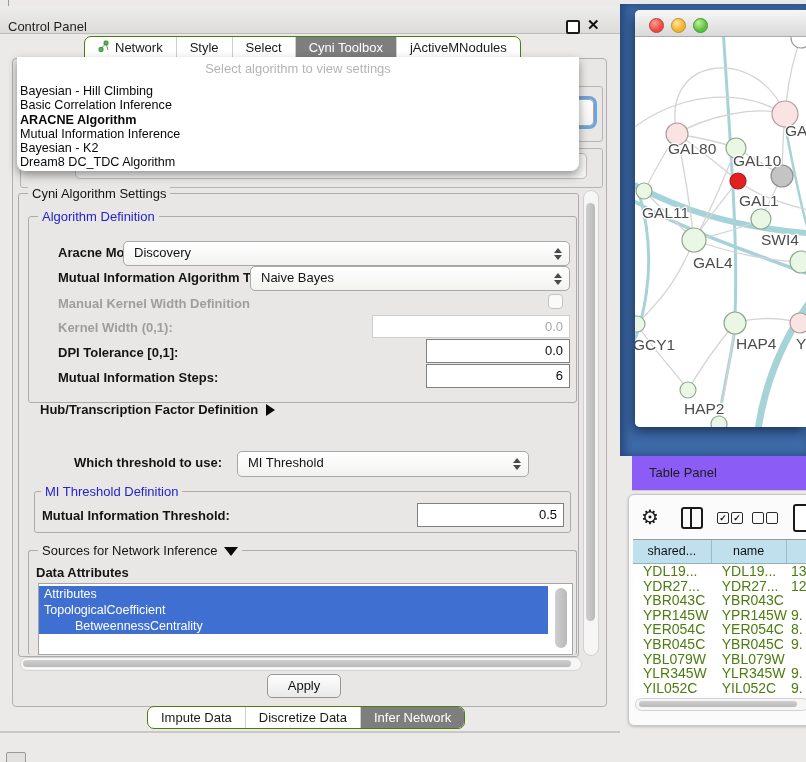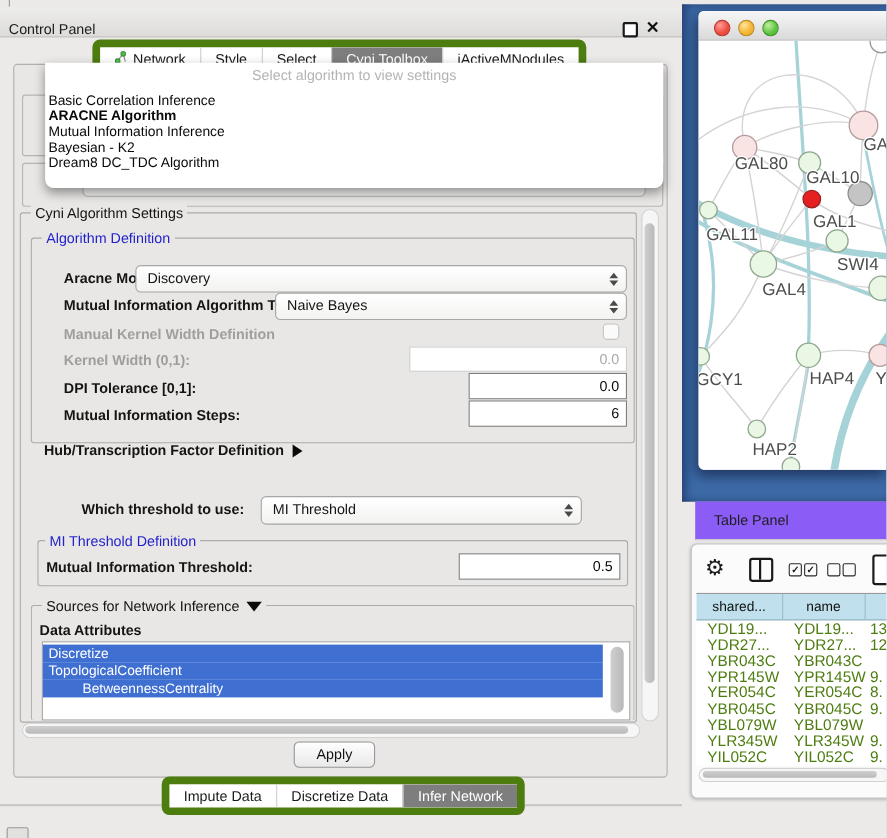--- a/index.html
+++ b/index.html
@@ -12,38 +12,38 @@
     background:linear-gradient(#ececeb,#dddcda);border-bottom:1px solid #bdbcba;}
   .cp-title{left:8px;top:12px;font-size:13px;color:#1d1d1d;}
   .float-icon{left:566px;top:13px;width:10px;height:10px;border:2px solid #1b1b1b;border-radius:2px;background:#fff;}
   .close-icon{left:587px;top:9px;font-size:15px;font-weight:bold;color:#111;}
   .cp-bottom-line{left:0;top:731px;width:620px;height:2px;background:#c9c8c6;}
   .top-tick{left:8px;top:0;width:1px;height:6px;background:#9a9a9a;}
 
   .content-border{left:12px;top:58px;width:593px;height:647px;border:1px solid #b0b0b0;
     border-radius:4px;background:#e9e7e5;}
 
-  .seg{display:inline-flex;background:#ffffff;border:7px solid #4d7c0f;overflow:hidden;}
+  .seg{display:inline-flex;background:#ffffff;border:1px solid #4d7c0f;overflow:hidden;}
   .seg-item{padding:3px 13px;font-size:13px;color:#1a1a1a;border-left:1px solid #cfcfcf;
     white-space:nowrap;display:flex;align-items:center;gap:5px;}
   .seg-item:first-child{border-left:none;}
   .seg-item.active{background:#7e7e7e;color:#ffffff;}
   .top-seg{left:84px;top:36px;border-radius:7px 7px 0 0;}
   .bottom-seg{left:147px;top:706px;border-radius:7px;}
 
   
   .hid-group{border:1px solid #b5b5b5;border-radius:3px;}
   .combo,.combo-dis{border:1px solid #a8a8a8;border-radius:5px;
     background:linear-gradient(#ffffff,#f2f2f1);}
   .focus-ring{box-shadow:0 0 0 3px #6ea3dd;}
   .combo-dis{background:#f4f4f3;border-color:#bdbdbd;}
 
   
   .popup{left:17px;top:57px;width:562px;height:114px;background:#ffffff;
-    border-radius:0 0 8px 8px;box-shadow:0 4px 10px rgba(0,0,0,.40);z-index:40;margin-left:24px;}
+    border-radius:0 0 8px 8px;box-shadow:0 4px 10px rgba(0,0,0,.40);z-index:40;}
   .popup-prompt{top:4px;width:100%;text-align:center;font-size:13px;color:#b4b4b4;}
   .popup-items{left:2px;top:27px;right:2px;}
   .popup-item{font-size:12.6px;color:#090909;line-height:14.3px;padding-left:1px;white-space:nowrap;}
   .popup-item.bold{font-weight:bold;}
 
   
   .gbox{border:1px solid #acacac;border-radius:3px;}
   .legend{position:absolute;top:-8px;left:9px;background:#e9e7e5;padding:0 4px;font-size:13px;
     color:#141414;white-space:nowrap;}
   .legend.blue{color:#2323cc;}
@@ -148,20 +148,21 @@
     </div>
 
   <div class="abs hid-group" style="left:20px;top:86px;width:581px;height:54px;"></div>
   <div class="abs combo focus-ring" style="left:90px;top:99px;width:502px;height:25px;"></div>
   <div class="abs hid-group" style="left:20px;top:148px;width:581px;height:38px;"></div>
   <div class="abs combo-dis" style="left:75px;top:153px;width:510px;height:24px;"></div>
 
   <div class="abs popup">
     <div class="abs popup-prompt">Select algorithm to view settings</div>
     <div class="abs popup-items" id="dropdown-items">
+        <div class="popup-item">Bayesian - Hill Climbing</div>
         <div class="popup-item">Basic Correlation Inference</div>
         <div class="popup-item bold">ARACNE Algorithm</div>
         <div class="popup-item">Mutual Information Inference</div>
         <div class="popup-item">Bayesian - K2</div>
         <div class="popup-item">Dream8 DC_TDC Algorithm</div>
       </div>
   </div>
 
   <div class="abs gbox" style="left:18px;top:193px;width:559px;height:462px;">
     <span class="legend">Cyni Algorithm Settings</span>
@@ -210,21 +211,21 @@
   </div>
   <div class="abs flabel" style="left:42px;top:508px;">Mutual Information Threshold:</div>
   <div class="abs tfield" style="left:417px;top:503px;width:139px;height:22px;line-height:22px;">0.5</div>
 
   <div class="abs gbox" style="left:28px;top:550px;width:547px;height:104px;border-bottom:none;">
     <span class="legend"><span>Sources for Network Inference</span><span class="expander-arrow-d"></span></span>
   </div>
   <div class="abs flabel" style="left:36px;top:565px;">Data Attributes</div>
   <div class="abs attr-list" style="left:38px;top:583px;width:533px;height:70px;">
     <div id="attr-items" style="position:absolute;left:0;top:2px;right:24px;">
-        <div class="attr-item" style="background: rgb(62, 111, 209);">Discretize</div>
+        <div class="attr-item" style="background: rgb(62, 111, 209);">Attributes</div>
         <div class="attr-item" style="background: rgb(62, 111, 209);">TopologicalCoefficient</div>
         <div class="attr-item" style="background: rgb(62, 111, 209); padding-left: 36px;">BetweennessCentrality</div>
       </div>
     <div class="sbar-thumb" style="right:5px;top:4px;width:12px;height:60px;"></div>
   </div>
 
   <div class="abs sbar-v" style="left:583px;top:190px;width:14px;height:464px;">
     <div class="sbar-thumb" style="left:2px;top:12px;width:9px;height:418px;"></div>
   </div>
   <div class="abs sbar-h" style="left:20px;top:657px;width:560px;height:12px;">

